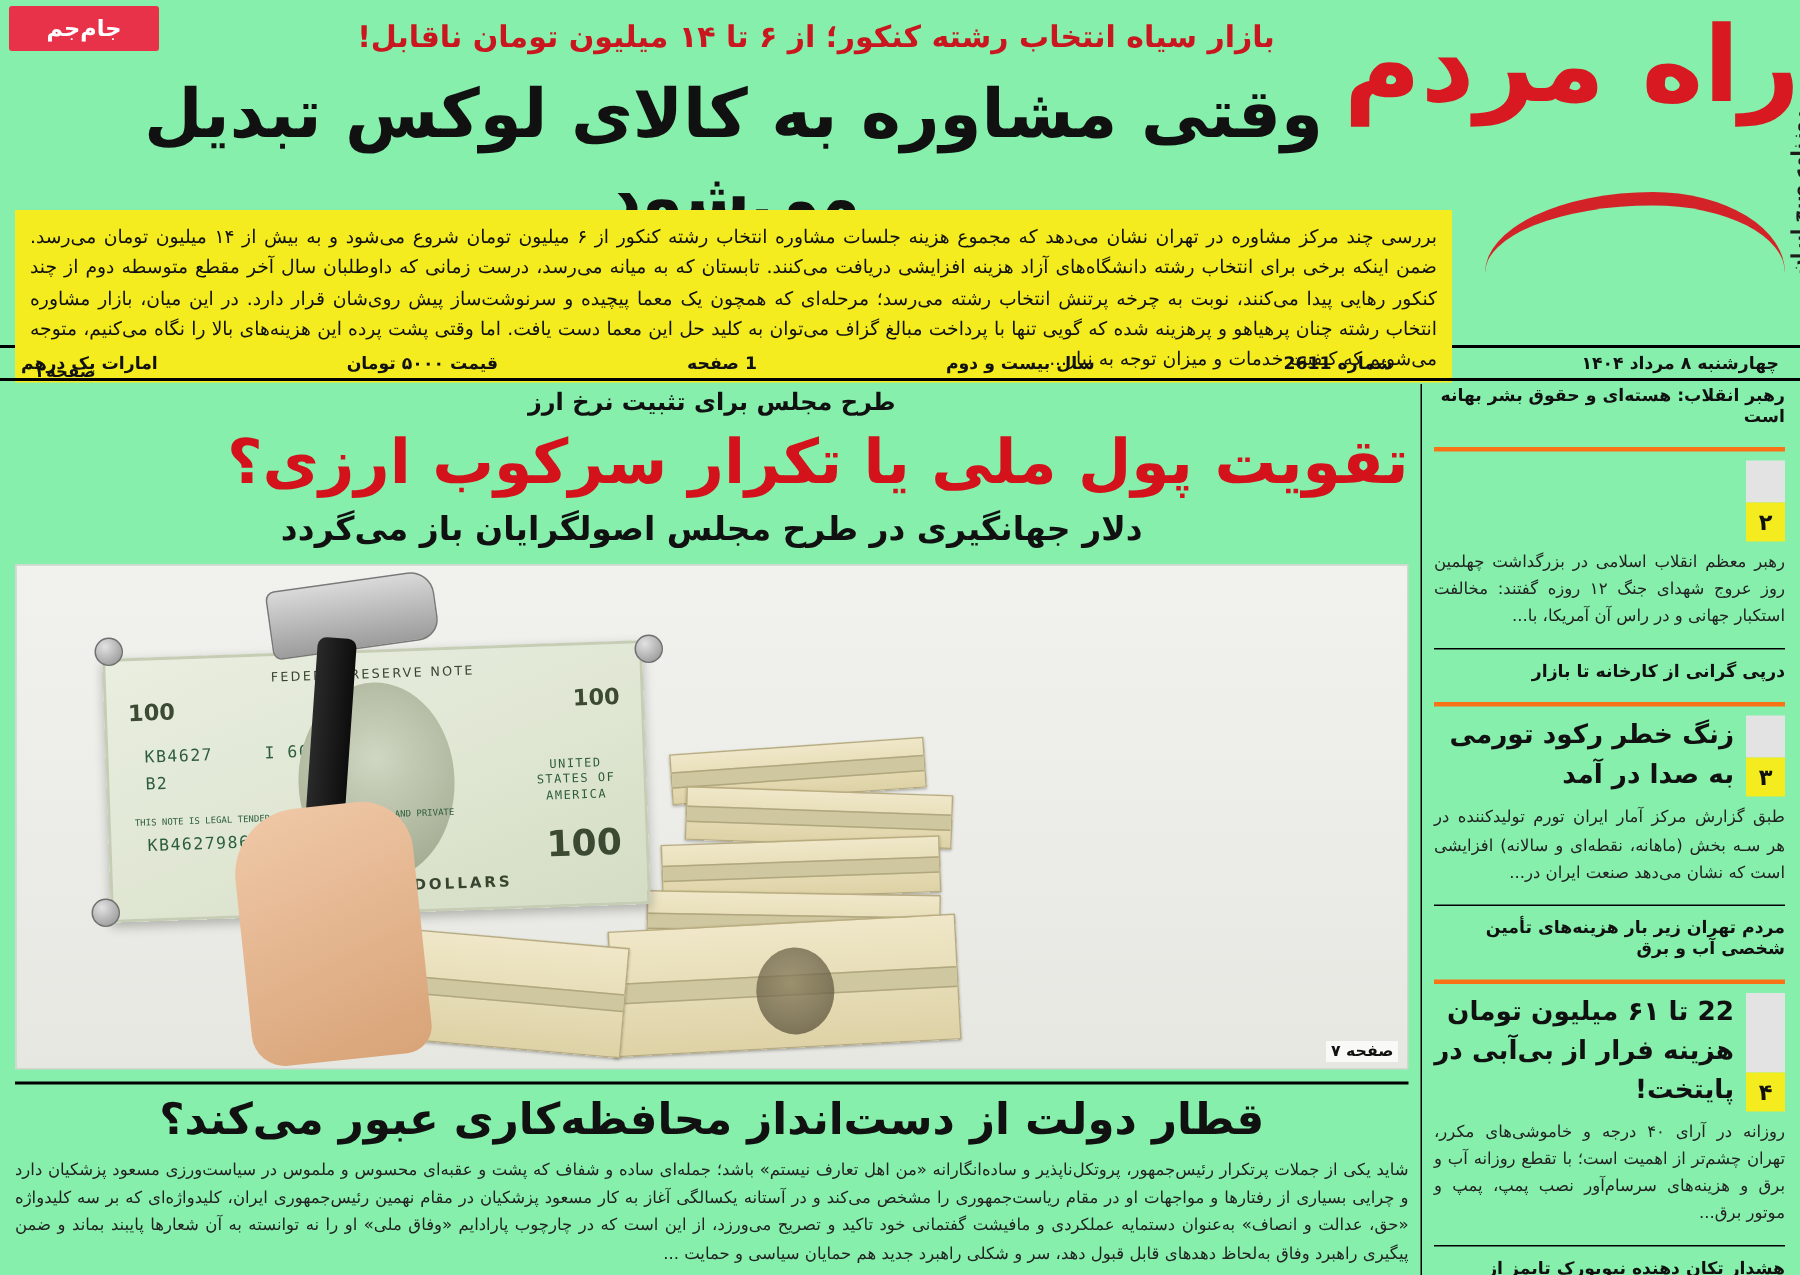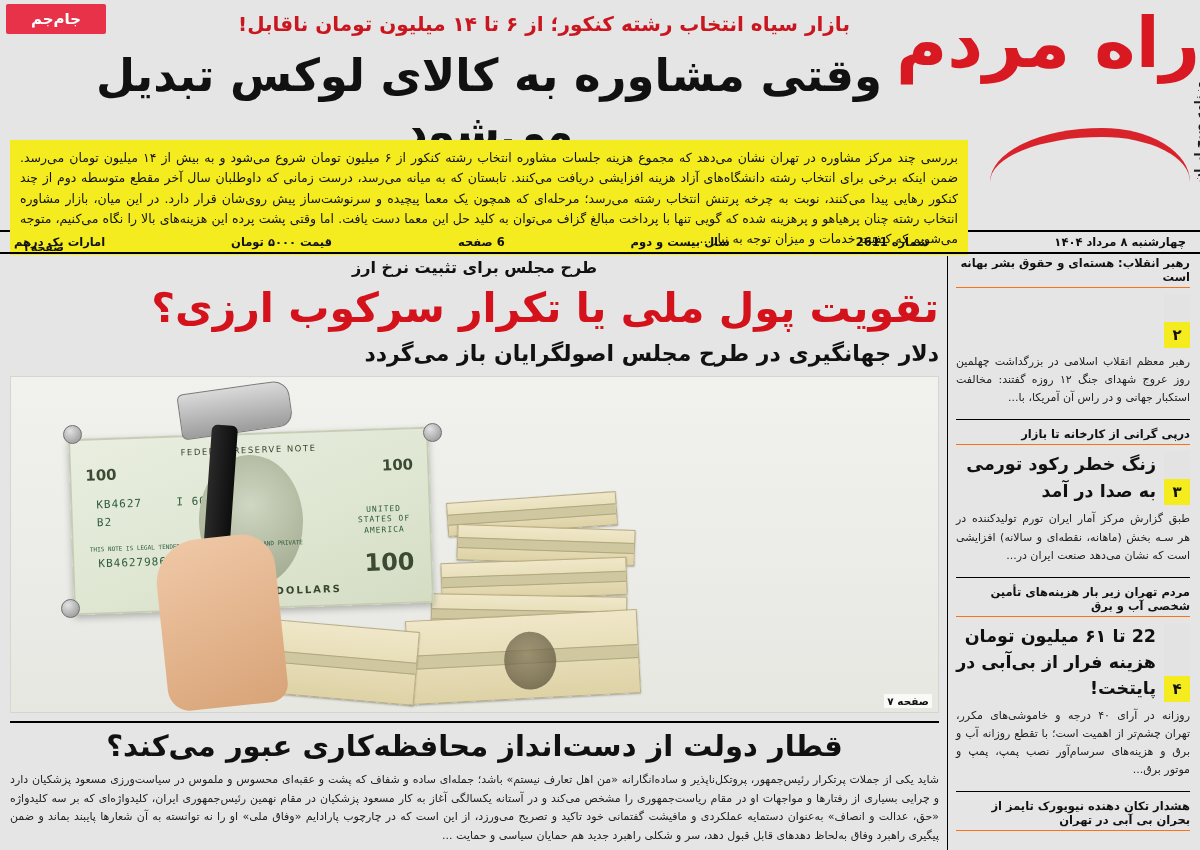--- a/index.html
+++ b/index.html
@@ -6,21 +6,21 @@
   html, body {
     margin: 0; padding: 0;
     width: 1200px; height: 850px;
     background: #ffffff;
     font-family: "DejaVu Sans", "Liberation Sans", sans-serif;
     overflow: hidden;
   }
   .page {
     position: relative;
     width: 1200px; height: 850px;
-    background: #e5e5e5;
+    background: #86efac;
     direction: rtl;
   }
 
   
   .masthead {
     position: relative;
     height: 232px;
     border-bottom: 2px solid #000;
   }
   .logo-block {
@@ -141,22 +141,22 @@
     flex: 1;
     padding: 0 8px 0 10px;
   }
 
   
   .side-item { padding-bottom: 6px; }
   .side-over {
     font-size: 11.5px;
     font-weight: bold;
     color: #111;
-    border-bottom: 1px solid #f97316;
-    padding-bottom: 3px;
+    border-bottom: 3px solid #f97316;
+    padding-bottom: 14px;
     margin-bottom: 6px;
     text-align: right;
   }
   .side-row { display: flex; flex-direction: row; align-items: stretch; }
   .side-pagebox {
     width: 26px;
     margin-left: 8px;
     display: flex;
     flex-direction: column;
   }
@@ -206,20 +206,21 @@
     font-size: 41px;
     font-weight: bold;
     text-align: right;
     color: #d4121c;
     line-height: 1.22;
     letter-spacing: -1px;
   }
   .main-sub {
     font-size: 22px;
     font-weight: bold;
+    text-align: center;
     color: #111;
     margin-top: 8px;
   }
 
   .photo {
     position: relative;
     margin-top: 10px;
     height: 337px;
     background: linear-gradient(#f1f1ee, #e7e7e2);
     border: 1px solid #d6d6d0;
@@ -381,21 +382,21 @@
       <div class="logo-text">راه مردم</div>
       <div class="logo-sub">روزنامه صبح ایران</div>
       <div class="logo-swoosh"></div>
     </div>
   </div>
 
   <div class="infobar">
     <span>چهارشنبه ۸ مرداد ۱۴۰۴</span>
     <span>شماره 2611</span>
     <span>سال بیست و دوم</span>
-    <span>6 صفحه</span>
+    <span>1 صفحه</span>
     <span>قیمت ۵۰۰۰ تومان</span>
     <span>امارات یک درهم</span>
   </div>
 
   <div class="body-wrap">
 
     <div class="col-right">
 
       <div class="side-item">
         <div class="side-over">رهبر انقلاب: هسته‌ای و حقوق بشر بهانه است</div>

